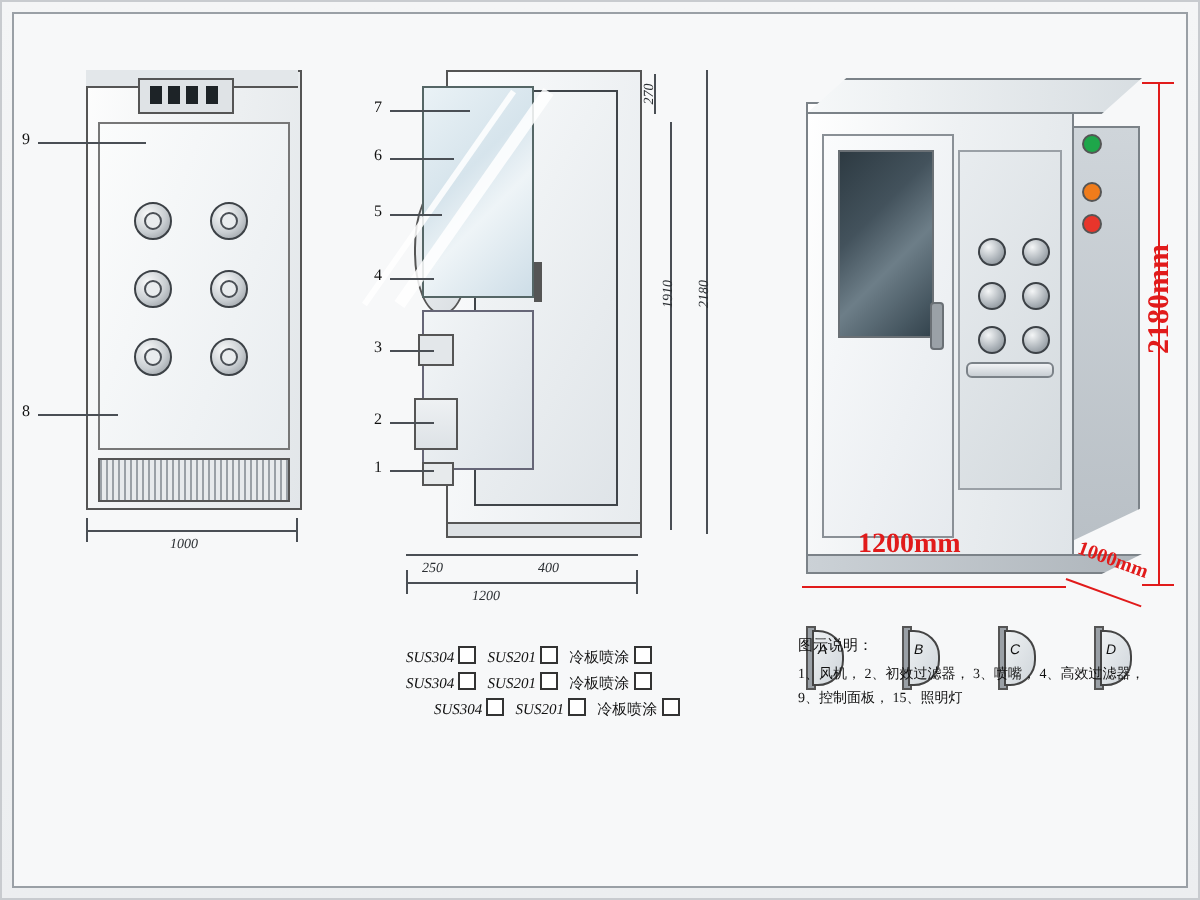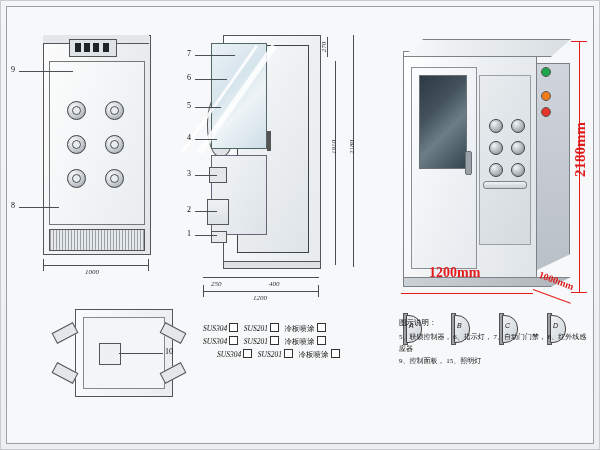--- a/index.html
+++ b/index.html
@@ -174,34 +174,23 @@
       <div class="ln vl" style="left:124px;top:2px;height:20px;"></div>
       <div class="dim-txt" style="left:116px;top:8px;transform:rotate(-90deg);">270</div>
 
       <div class="ln hl" style="left:0;top:242px;width:34px;"></div>
       <div class="dim-txt" style="left:8px;top:245px;">250</div>
       <div class="ln hl" style="left:34px;top:242px;width:82px;"></div>
       <div class="dim-txt" style="left:66px;top:245px;">400</div>
       <div class="ln hl" style="left:0;top:256px;width:116px;"></div>
       <div class="ln vl" style="left:0;top:250px;height:12px;"></div>
       <div class="ln vl" style="left:115px;top:250px;height:12px;"></div>
-      <div class="dim-txt" style="left:50px;top:259px;">1200</div>
-    </div>
-
-    <div id="view-plan">
-      <div class="outer"></div>
-      <div class="inner"></div>
-      <div class="sq"></div>
-      <div class="wing" style="left:-12px;top:22px;transform:rotate(-28deg);"></div>
-      <div class="wing" style="left:96px;top:22px;transform:rotate(28deg);"></div>
-      <div class="wing" style="left:-12px;top:62px;transform:rotate(28deg);"></div>
-      <div class="wing" style="left:96px;top:62px;transform:rotate(-28deg);"></div>
-      <div class="ln hl" style="left:54px;top:48px;width:44px;"></div>
-      <div class="lbl" style="left:100px;top:42px;">10</div>
-    </div>
+      <div class="dim-txt" style="left:33px;top:259px;">1200</div>
+    </div>
+
 
     <div id="view-3d">
       <div class="cab-side"></div>
       <div class="cab-front"></div>
       <div class="cab-top"></div>
       <div class="chamber"></div>
       <div class="noz3d" style="left:94px;top:88px"></div>
       <div class="noz3d" style="left:116px;top:88px"></div>
       <div class="noz3d" style="left:94px;top:110px"></div>
       <div class="noz3d" style="left:116px;top:110px"></div>
@@ -264,18 +253,18 @@
       </div>
       <div class="doorfig" style="left:144px;">
         <div class="post"></div>
         <div class="leaf"></div>
         <div class="tag">D</div>
       </div>
     </div>
 
     <div id="legend">
       <div class="title">图示说明：</div>
-      <div>5、联锁控制器， 6、指示灯， 7、自动门门禁， 8、红外线感应器</div>
+      <div>1、风机， 2、初效过滤器， 3、喷嘴， 4、高效过滤器，</div>
       <div>9、控制面板， 15、照明灯</div>
     </div>
 
   </div>
 </div>
 
 </body></html>

